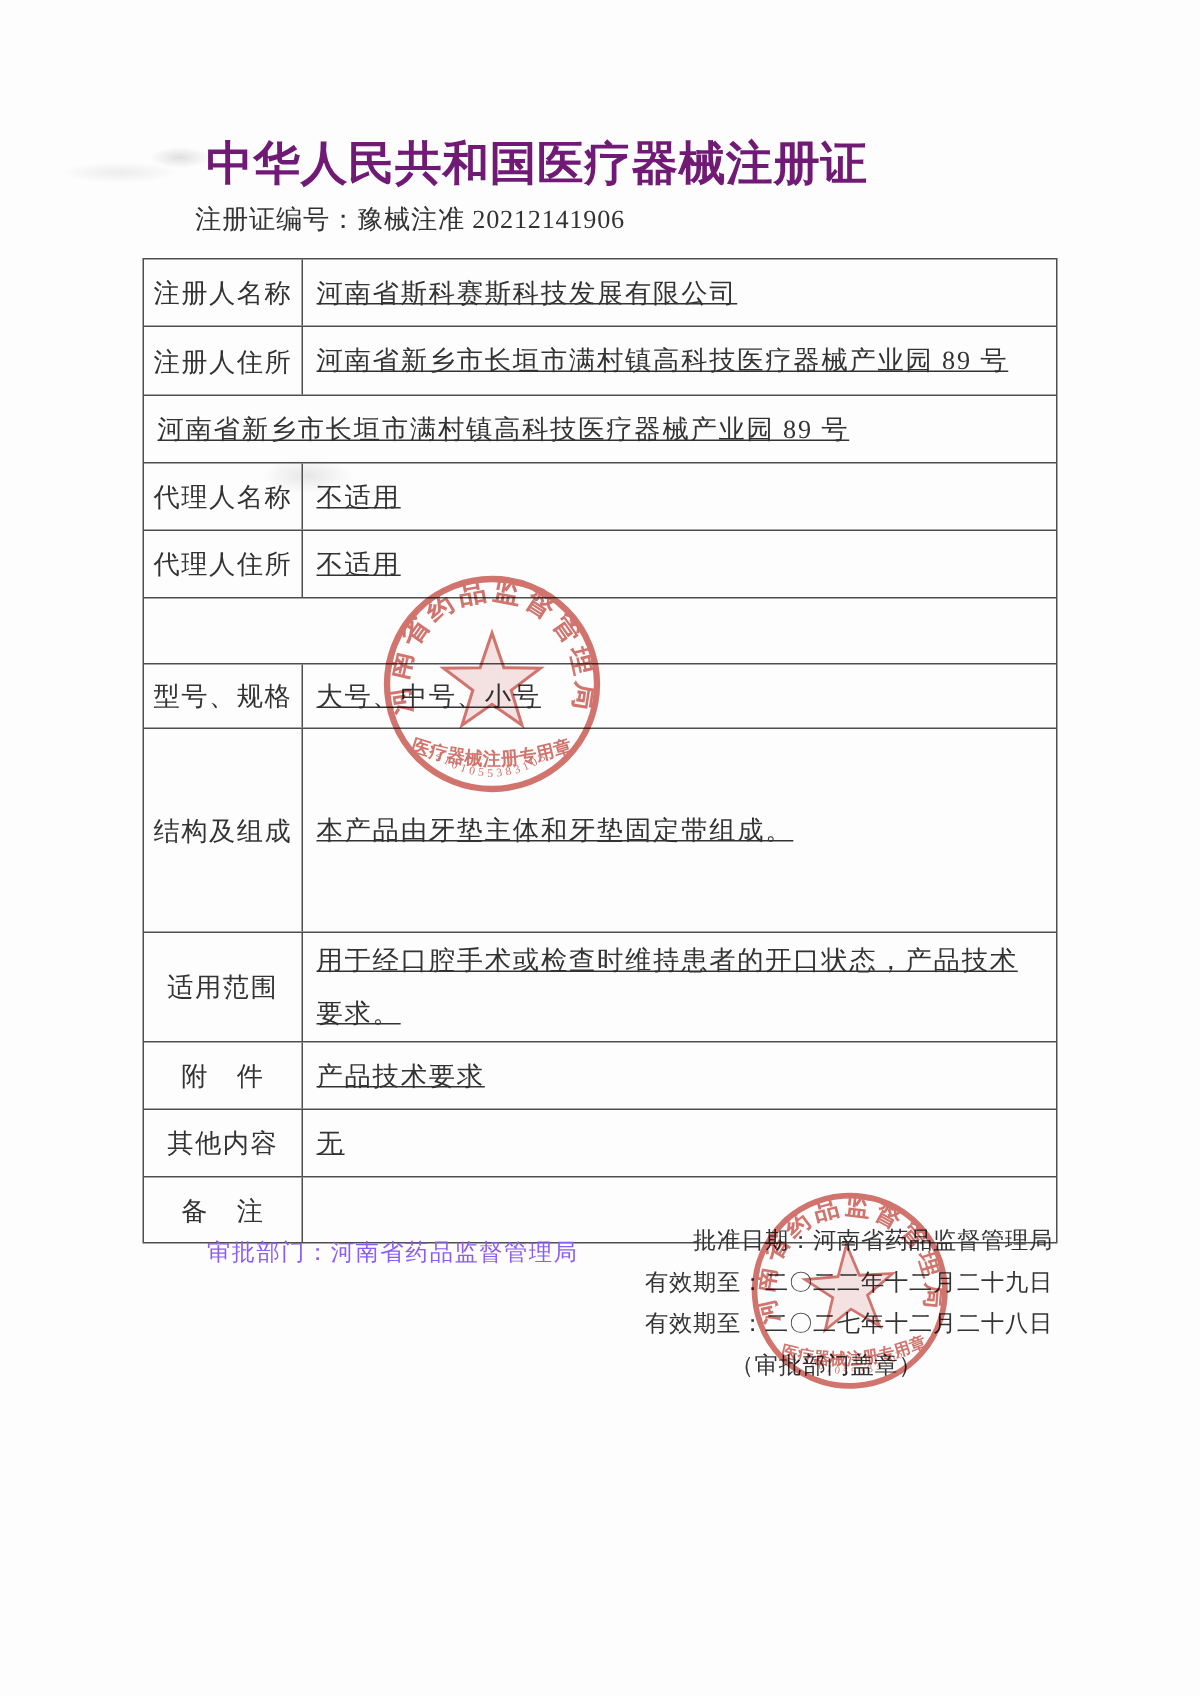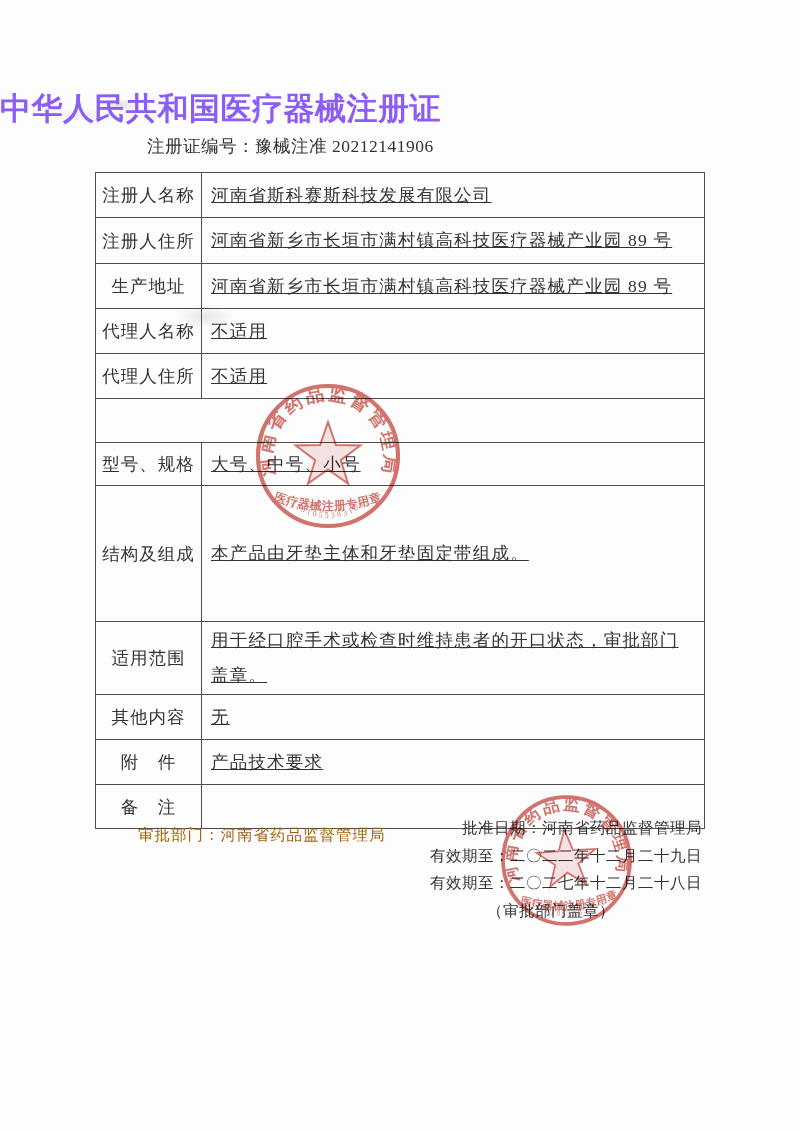--- a/index.html
+++ b/index.html
@@ -8,46 +8,46 @@
     position:relative;width:800px;height:1131px;background:#fdfdfd;overflow:hidden;
     color:#2e2e2e;
   }
   
   .speck{position:absolute;border-radius:50%;pointer-events:none;}
   .s1{left:100px;top:98px;width:40px;height:14px;background:radial-gradient(closest-side,rgba(90,90,90,.18),transparent);}
   .s2{left:175px;top:305px;width:60px;height:24px;background:radial-gradient(closest-side,rgba(90,90,90,.14),transparent);}
   .s3{left:40px;top:108px;width:80px;height:14px;background:radial-gradient(closest-side,rgba(90,90,90,.10),transparent);}
 
   .doc-title{
-    position:absolute;left:0;top:88px;width:716px;text-align:left;
-    font-size:31px;font-weight:bold;color:#8b5cf6;letter-spacing:0.5px;
+    position:absolute;left:0;top:88px;width:716px;text-align:center;
+    font-size:31px;font-weight:bold;color:#701a75;letter-spacing:0.5px;
   }
   .cert-line{
-    position:absolute;left:130px;top:134px;font-size:17.5px;color:#333;letter-spacing:0.5px;margin-left:17px;
+    position:absolute;left:130px;top:134px;font-size:17.5px;color:#333;letter-spacing:0.5px;
   }
   .cert-line .num{letter-spacing:0.5px;}
 
   .cert-table{
     position:absolute;left:95px;top:172px;width:608px;
     border:1px solid #4e4e4e;background:transparent;
   }
   .trow{display:flex;border-top:1px solid #4e4e4e;}
   .trow:first-child{border-top:none;}
   .r44{height:44px}.r45{height:45px}.r43{height:43px}.r42{height:42px}.r135{height:135px}.r72{height:72px}
   .cell-label{
     width:105px;flex:none;border-right:1px solid #4e4e4e;
     display:flex;align-items:center;justify-content:center;text-align:left;
     font-size:17.5px;letter-spacing:1px;color:#333;
   }
   .cell-value{
     flex:1;display:flex;align-items:center;
     padding:2px 10px 2px 9px;font-size:17.5px;letter-spacing:1.2px;color:#333;line-height:35px;text-decoration:underline;
   }
 
-  .dept-line{position:absolute;left:138px;top:825px;font-size:15.5px;letter-spacing:1px;color:#a16207;}
+  .dept-line{position:absolute;left:138px;top:825px;font-size:15.5px;letter-spacing:1px;color:#8b5cf6;}
   .dates-block{position:absolute;left:430px;top:814px;width:272px;text-align:right;font-size:15.5px;color:#333;letter-spacing:0.5px;}
   .dates-block .dline{height:27.5px;line-height:27.5px;}
   .dates-block .seal-note{height:27.5px;line-height:27.5px;text-align:center;padding-right:30px;}
 
   .stamp{position:absolute;mix-blend-mode:multiply;opacity:.82;}
   .stamp text{fill:#c9564f;font-family:"Liberation Serif","DejaVu Serif",serif;}
   .stamp .ring{font-size:18.5px;letter-spacing:3px;font-weight:bold;}
   .stamp .bottext{font-size:12px;letter-spacing:0.3px;font-weight:bold;}
   .stamp .serial{font-size:7.8px;letter-spacing:2.4px;}
   #stamp2{transform:rotate(-4deg);}
@@ -69,21 +69,20 @@
   <div class="cert-table">
     <div class="trow r44">
       <div class="cell-label">注册人名称</div>
       <div class="cell-value">河南省斯科赛斯科技发展有限公司</div>
     </div>
     <div class="trow r45">
       <div class="cell-label">注册人住所</div>
       <div class="cell-value">河南省新乡市长垣市满村镇高科技医疗器械产业园 89 号</div>
     </div>
     <div class="trow r44">
-      <div class="cell-label">生产地址</div>
       <div class="cell-value">河南省新乡市长垣市满村镇高科技医疗器械产业园 89 号</div>
     </div>
     <div class="trow r44">
       <div class="cell-label">代理人名称</div>
       <div class="cell-value">不适用</div>
     </div>
     <div class="trow r44">
       <div class="cell-label">代理人住所</div>
       <div class="cell-value">不适用</div>
     </div>
@@ -92,29 +91,29 @@
     <div class="trow r42">
       <div class="cell-label">型号、规格</div>
       <div class="cell-value">大号、中号、小号</div>
     </div>
     <div class="trow r135">
       <div class="cell-label">结构及组成</div>
       <div class="cell-value">本产品由牙垫主体和牙垫固定带组成。</div>
     </div>
     <div class="trow r72">
       <div class="cell-label">适用范围</div>
-      <div class="cell-value">用于经口腔手术或检查时维持患者的开口状态，审批部门盖章。</div>
+      <div class="cell-value">用于经口腔手术或检查时维持患者的开口状态，产品技术要求。</div>
+    </div>
+    <div class="trow r44">
+      <div class="cell-label">附　件</div>
+      <div class="cell-value">产品技术要求</div>
     </div>
     <div class="trow r44">
       <div class="cell-label">其他内容</div>
       <div class="cell-value">无</div>
-    </div>
-    <div class="trow r44">
-      <div class="cell-label">附　件</div>
-      <div class="cell-value">产品技术要求</div>
     </div>
     <div class="trow r43">
       <div class="cell-label">备　注</div>
     </div>
   </div>
 
   <div class="dept-line">
     <span>审批部门：</span><span>河南省药品监督管理局</span>
   </div>
 

